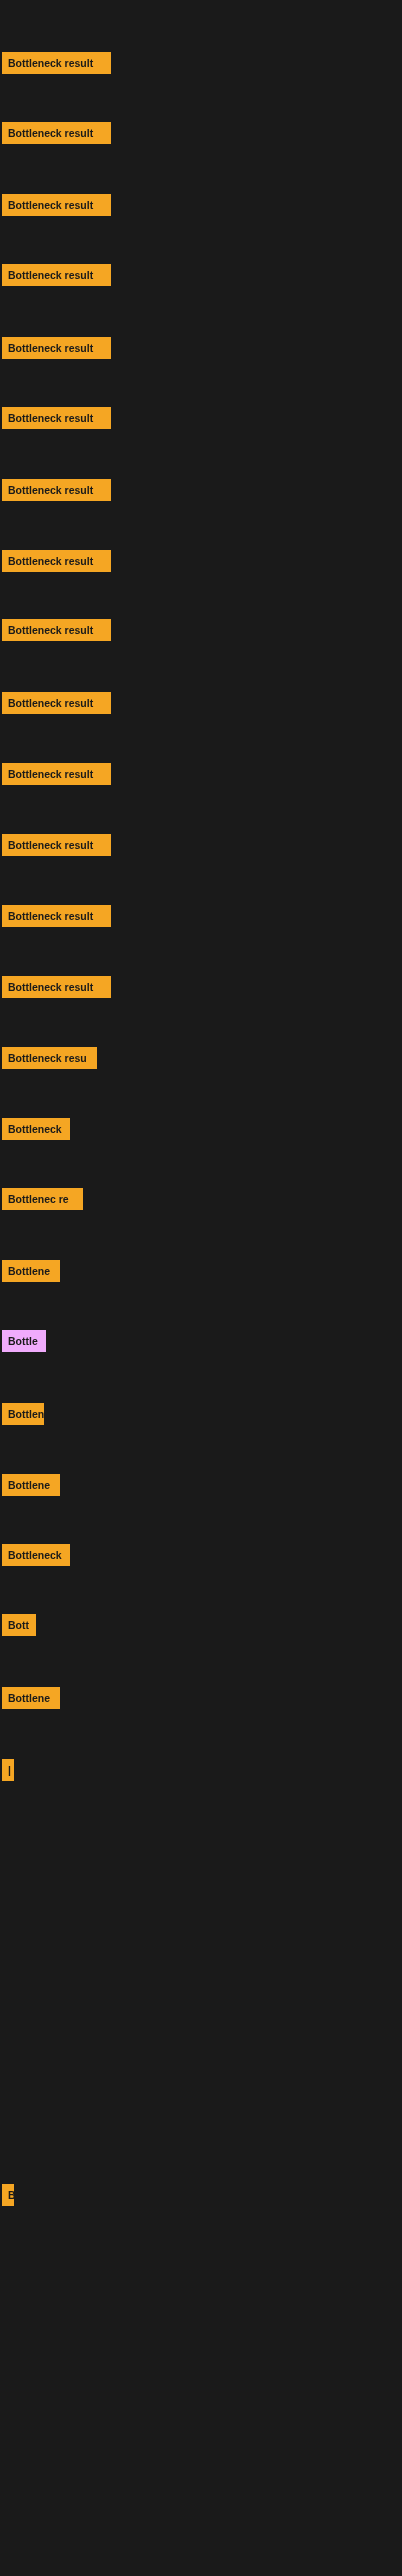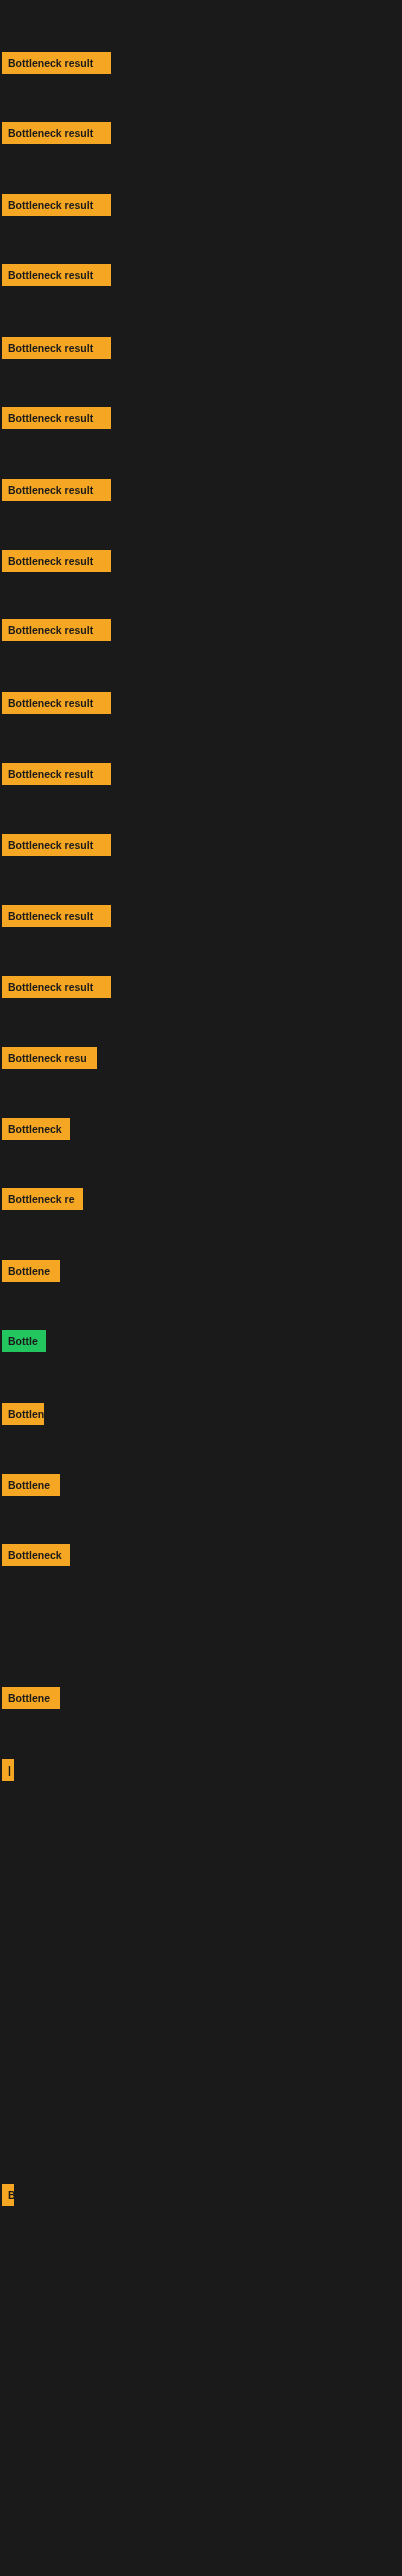--- a/index.html
+++ b/index.html
@@ -65,36 +65,39 @@
       <div style="position: absolute; top: 970px; left: 0px; width: 403px; height: 34px; display: flex; align-items: center; padding-left: 1.6px;">
         <div style="background-color: rgb(245, 166, 35); color: rgb(26, 26, 26); font-size: 10.5px; font-weight: bold; font-family: Arial, sans-serif; padding: 4.8px 6.4px; display: inline-block; width: 109px; white-space: nowrap; overflow: hidden;">Bottleneck result</div>
       </div>
       <div style="position: absolute; top: 1041px; left: 0px; width: 403px; height: 34px; display: flex; align-items: center; padding-left: 1.6px;">
         <div style="background-color: rgb(245, 166, 35); color: rgb(26, 26, 26); font-size: 10.5px; font-weight: bold; font-family: Arial, sans-serif; padding: 4.8px 6.4px; display: inline-block; width: 95px; white-space: nowrap; overflow: hidden;">Bottleneck resu</div>
       </div>
       <div style="position: absolute; top: 1112px; left: 0px; width: 403px; height: 34px; display: flex; align-items: center; padding-left: 1.6px;">
         <div style="background-color: rgb(245, 166, 35); color: rgb(26, 26, 26); font-size: 10.5px; font-weight: bold; font-family: Arial, sans-serif; padding: 4.8px 6.4px; display: inline-block; width: 68px; white-space: nowrap; overflow: hidden;">Bottleneck</div>
       </div>
       <div style="position: absolute; top: 1182px; left: 0px; width: 403px; height: 34px; display: flex; align-items: center; padding-left: 1.6px;">
-        <div style="background-color: rgb(245, 166, 35); color: rgb(26, 26, 26); font-size: 10.5px; font-weight: bold; font-family: Arial, sans-serif; padding: 4.8px 6.4px; display: inline-block; width: 81px; white-space: nowrap; overflow: hidden;">Bottleneck re</div>
+        <div style="background-color: rgb(245, 166, 35); color: rgb(26, 26, 26); font-size: 10.5px; font-weight: bold; font-family: Arial, sans-serif; padding: 4.8px 6.4px; display: inline-block; width: 81px; white-space: nowrap; overflow: hidden;">Bottlenec re</div>
       </div>
       <div style="position: absolute; top: 1254px; left: 0px; width: 403px; height: 34px; display: flex; align-items: center; padding-left: 1.6px;">
         <div style="background-color: rgb(245, 166, 35); color: rgb(26, 26, 26); font-size: 10.5px; font-weight: bold; font-family: Arial, sans-serif; padding: 4.8px 6.4px; display: inline-block; width: 58px; white-space: nowrap; overflow: hidden;">Bottlene</div>
       </div>
       <div style="position: absolute; top: 1324px; left: 0px; width: 403px; height: 34px; display: flex; align-items: center; padding-left: 1.6px;">
-        <div style="background-color: #22c55e; color: rgb(26, 26, 26); font-size: 10.5px; font-weight: bold; font-family: Arial, sans-serif; padding: 4.8px 6.4px; display: inline-block; width: 44px; white-space: nowrap; overflow: hidden;">Bottle</div>
+        <div style="background-color: #f0abfc; color: rgb(26, 26, 26); font-size: 10.5px; font-weight: bold; font-family: Arial, sans-serif; padding: 4.8px 6.4px; display: inline-block; width: 44px; white-space: nowrap; overflow: hidden;">Bottle</div>
       </div>
       <div style="position: absolute; top: 1397px; left: 0px; width: 403px; height: 34px; display: flex; align-items: center; padding-left: 1.6px;">
         <div style="background-color: rgb(245, 166, 35); color: rgb(26, 26, 26); font-size: 10.5px; font-weight: bold; font-family: Arial, sans-serif; padding: 4.8px 6.4px; display: inline-block; width: 42px; white-space: nowrap; overflow: hidden;">Bottlenec</div>
       </div>
       <div style="position: absolute; top: 1468px; left: 0px; width: 403px; height: 34px; display: flex; align-items: center; padding-left: 1.6px;">
         <div style="background-color: rgb(245, 166, 35); color: rgb(26, 26, 26); font-size: 10.5px; font-weight: bold; font-family: Arial, sans-serif; padding: 4.8px 6.4px; display: inline-block; width: 58px; white-space: nowrap; overflow: hidden;">Bottlene</div>
       </div>
       <div style="position: absolute; top: 1538px; left: 0px; width: 403px; height: 34px; display: flex; align-items: center; padding-left: 1.6px;">
         <div style="background-color: rgb(245, 166, 35); color: rgb(26, 26, 26); font-size: 10.5px; font-weight: bold; font-family: Arial, sans-serif; padding: 4.8px 6.4px; display: inline-block; width: 68px; white-space: nowrap; overflow: hidden;">Bottleneck</div>
+      </div>
+      <div style="position: absolute; top: 1608px; left: 0px; width: 403px; height: 34px; display: flex; align-items: center; padding-left: 1.6px;">
+        <div style="background-color: rgb(245, 166, 35); color: rgb(26, 26, 26); font-size: 10.5px; font-weight: bold; font-family: Arial, sans-serif; padding: 4.8px 6.4px; display: inline-block; width: 34px; white-space: nowrap; overflow: hidden;">Bott</div>
       </div>
       <div style="position: absolute; top: 1681px; left: 0px; width: 403px; height: 34px; display: flex; align-items: center; padding-left: 1.6px;">
         <div style="background-color: rgb(245, 166, 35); color: rgb(26, 26, 26); font-size: 10.5px; font-weight: bold; font-family: Arial, sans-serif; padding: 4.8px 6.4px; display: inline-block; width: 58px; white-space: nowrap; overflow: hidden;">Bottlene</div>
       </div>
       <div style="position: absolute; top: 1753px; left: 0px; width: 403px; height: 34px; display: flex; align-items: center; padding-left: 1.6px;">
         <div style="background-color: rgb(245, 166, 35); color: rgb(26, 26, 26); font-size: 10.5px; font-weight: bold; font-family: Arial, sans-serif; padding: 4.8px 6.4px; display: inline-block; width: 9.7px; white-space: nowrap; overflow: hidden;">|</div>
       </div>
       <div style="position: absolute; top: 2178px; left: 0px; width: 403px; height: 34px; display: flex; align-items: center; padding-left: 1.6px;">
         <div style="background-color: rgb(245, 166, 35); color: rgb(26, 26, 26); font-size: 10.5px; font-weight: bold; font-family: Arial, sans-serif; padding: 4.8px 6.4px; display: inline-block; width: 11.3px; white-space: nowrap; overflow: hidden;">B</div>
       </div>

